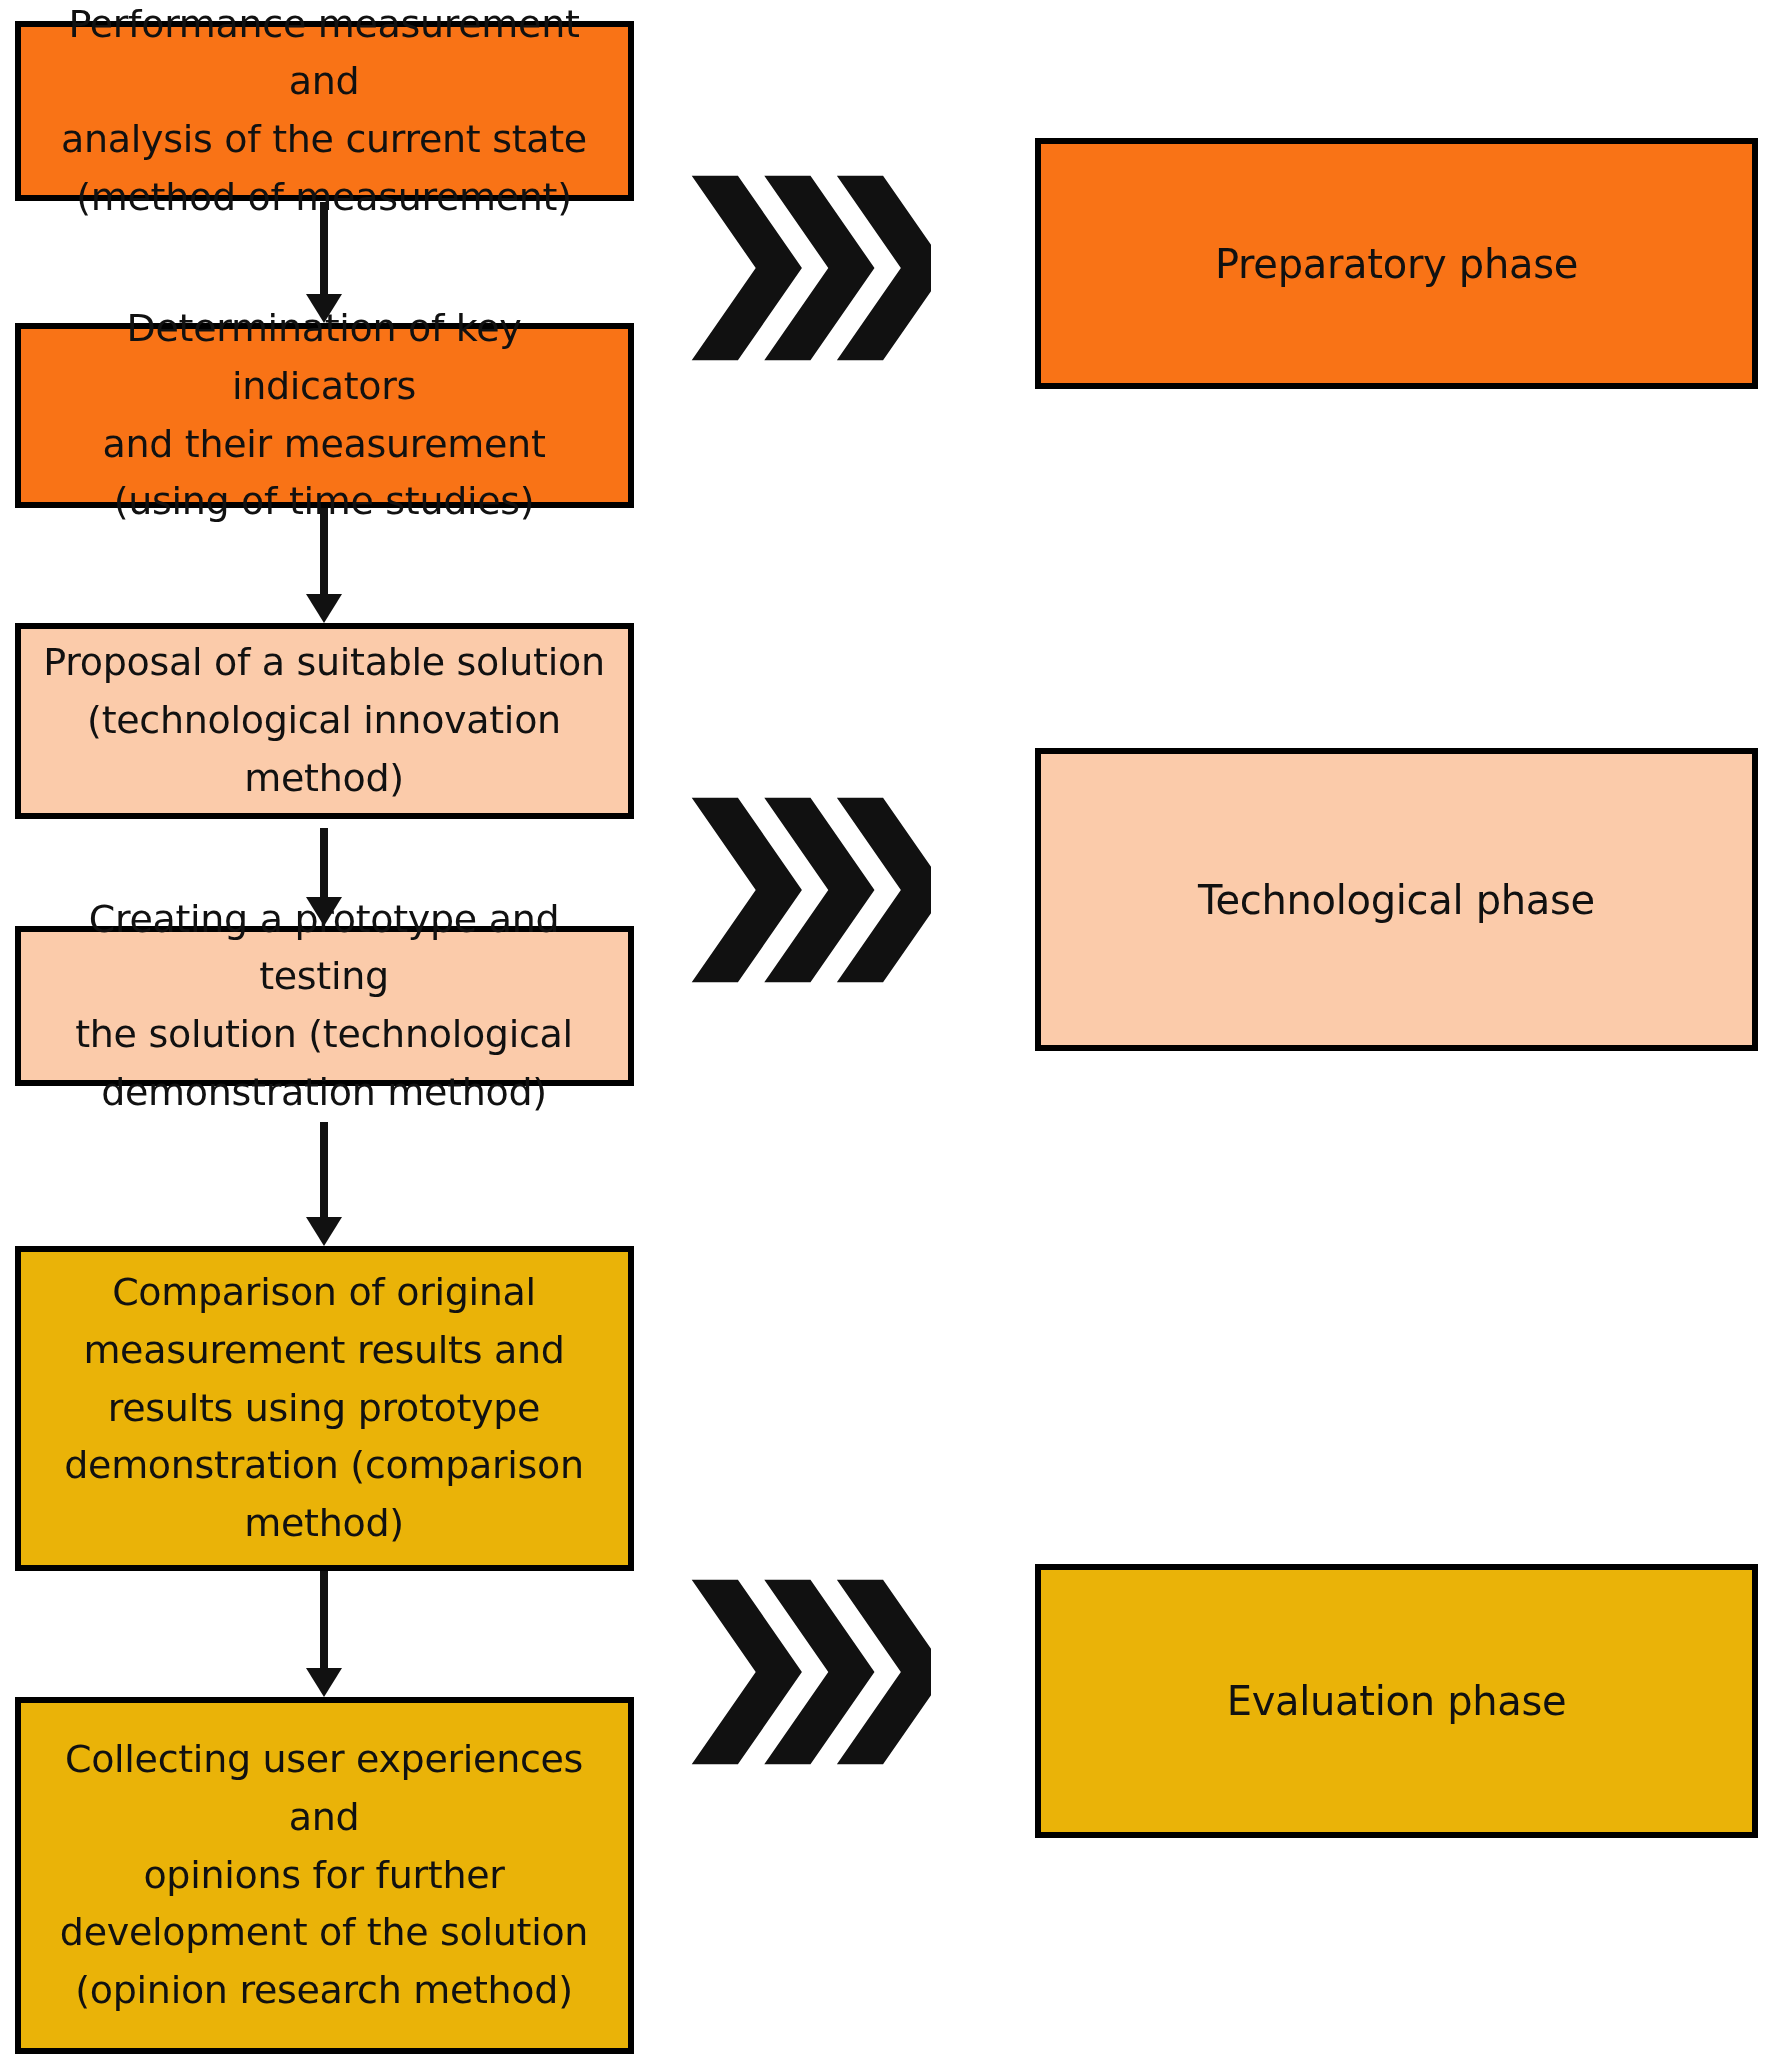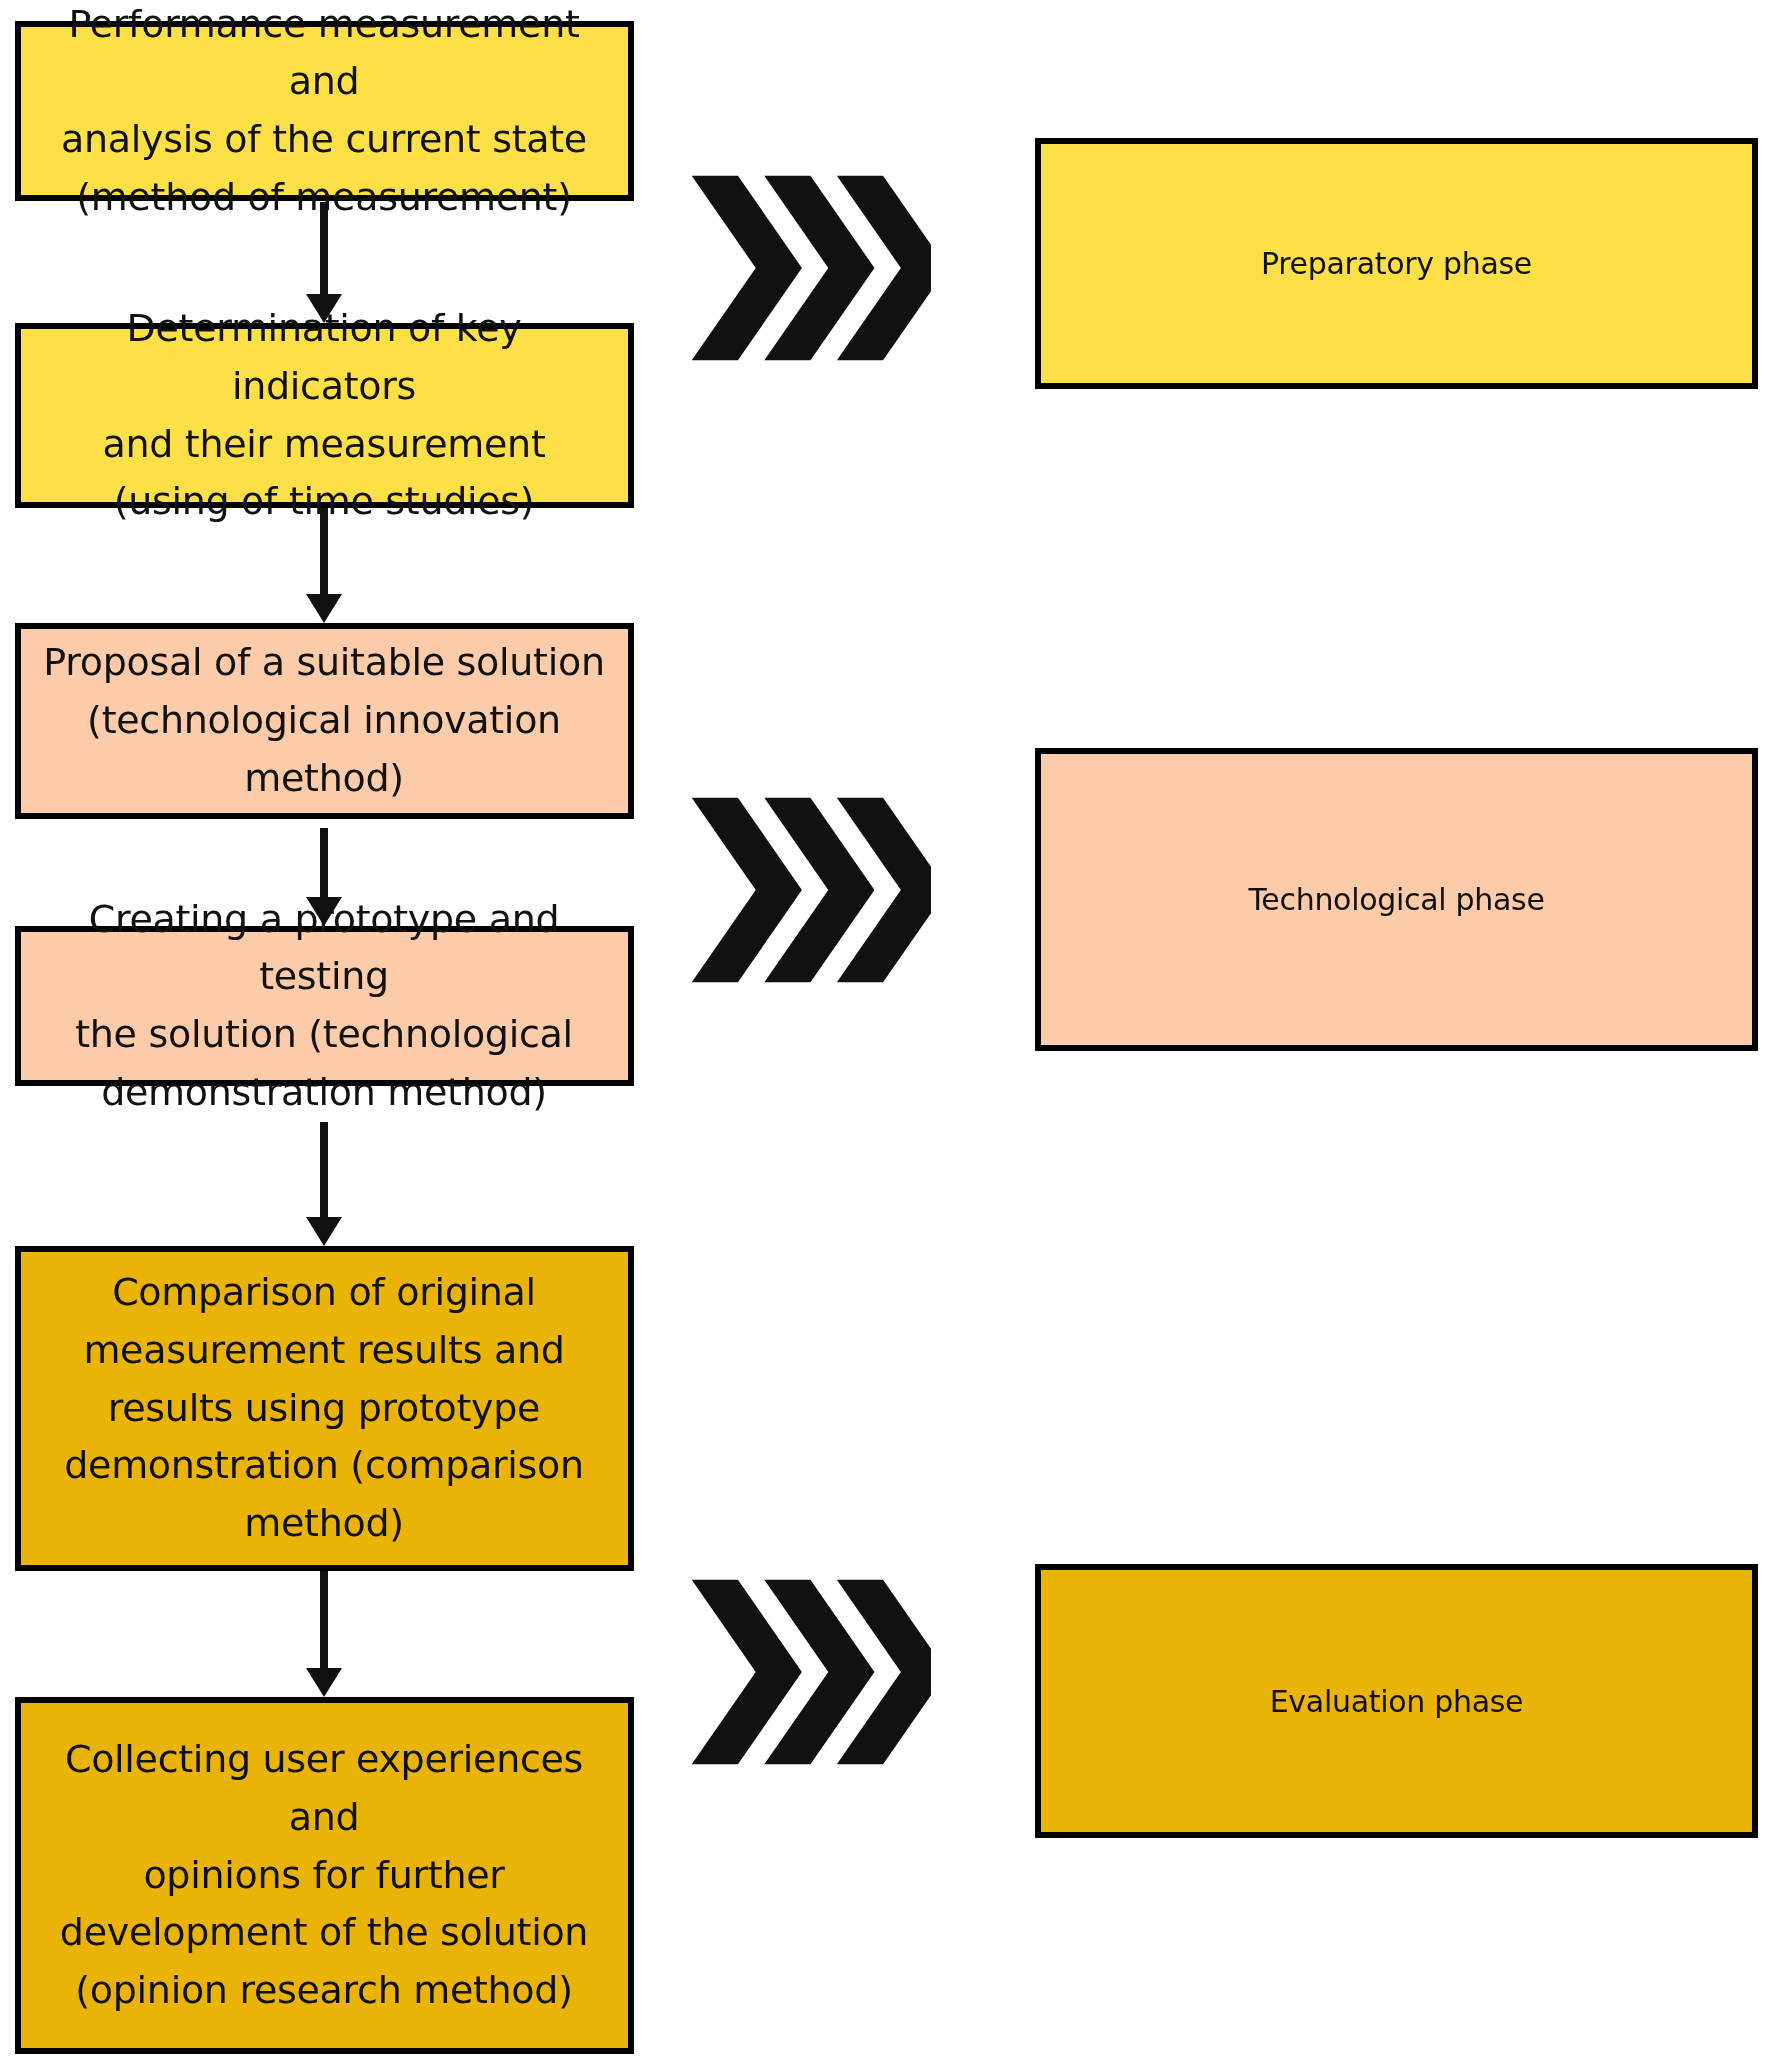--- a/index.html
+++ b/index.html
@@ -34,26 +34,26 @@
     width: 100%;
     padding: 0 12px;
     font-family: "DejaVu Sans", sans-serif;
     font-size: 38px;
     line-height: 1.52;
     color: #111111;
     letter-spacing: -0.3px;
     white-space: pre-line;
   }
   .phase-box .box-text {
-    font-size: 30px;
+    font-size: 40px;
     line-height: 1.3;
   }
 
   
-  .fill-blue   { background: #fde047; }
+  .fill-blue   { background: #f97316; }
   .fill-peach  { background: #FBCBAA; }
   .fill-yellow { background: #eab308; }
 
   
   .connector {
     position: absolute;
     width: 0;
   }
   .connector .shaft {
     position: absolute;

